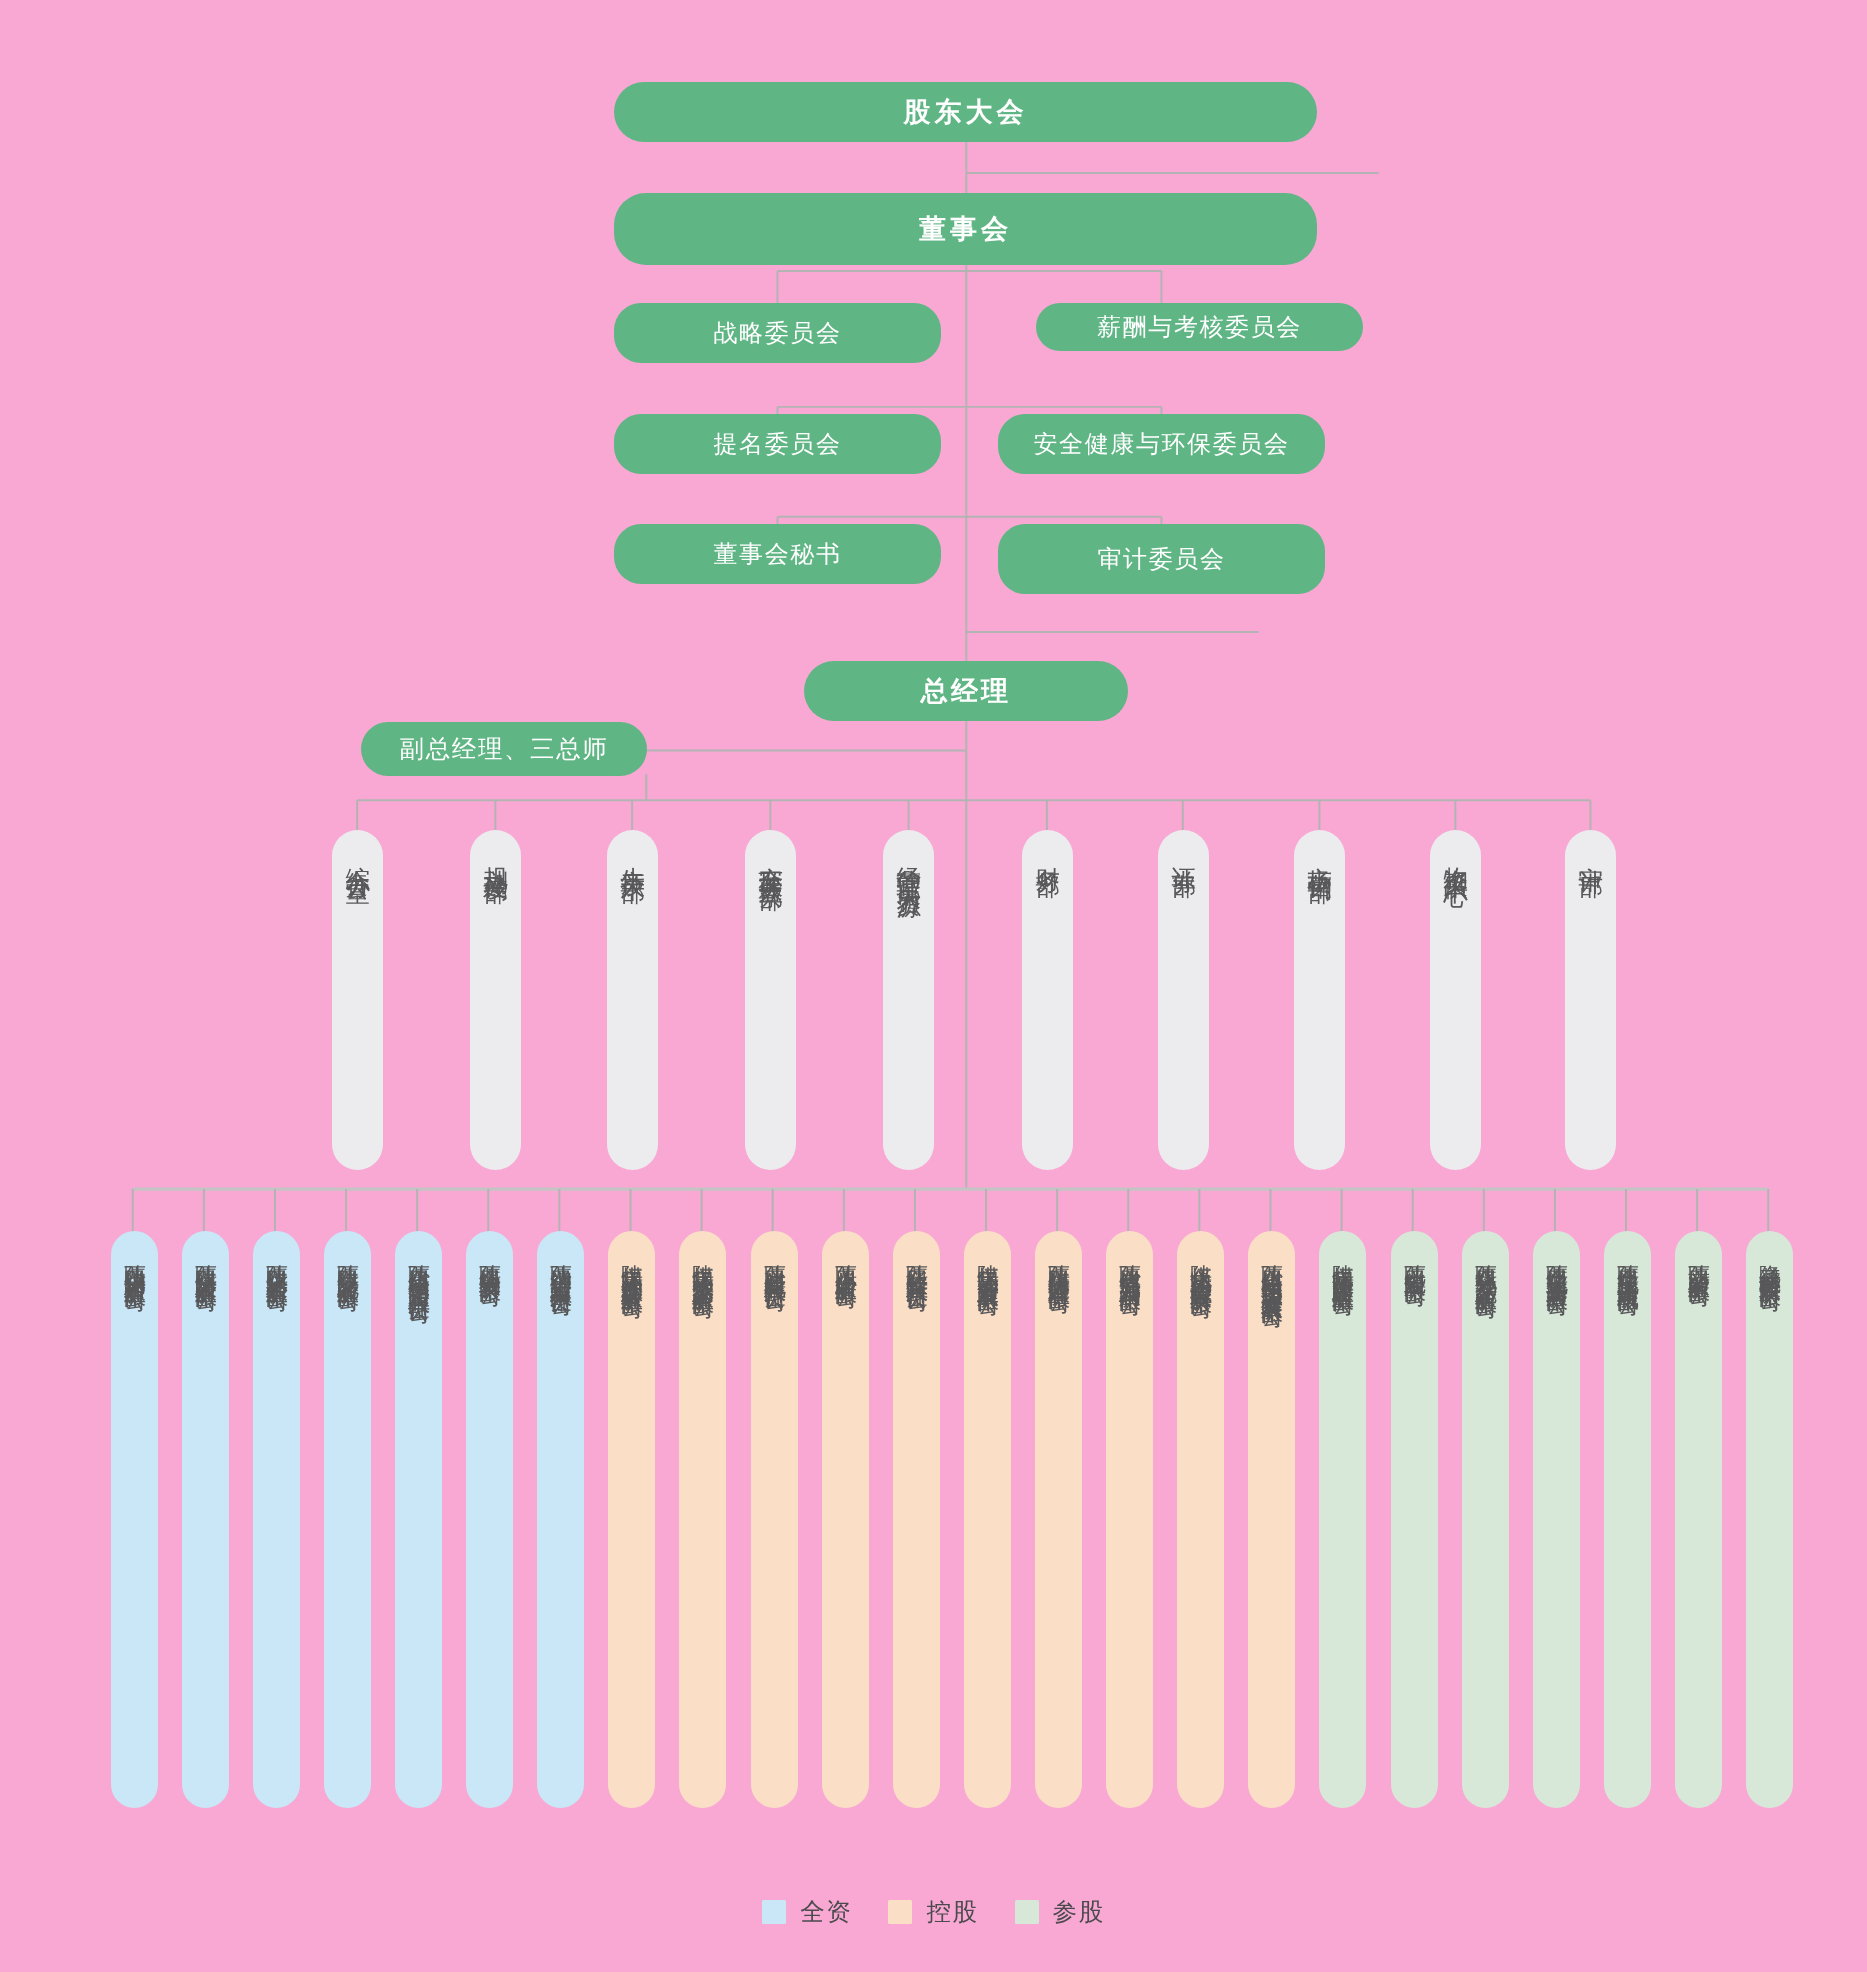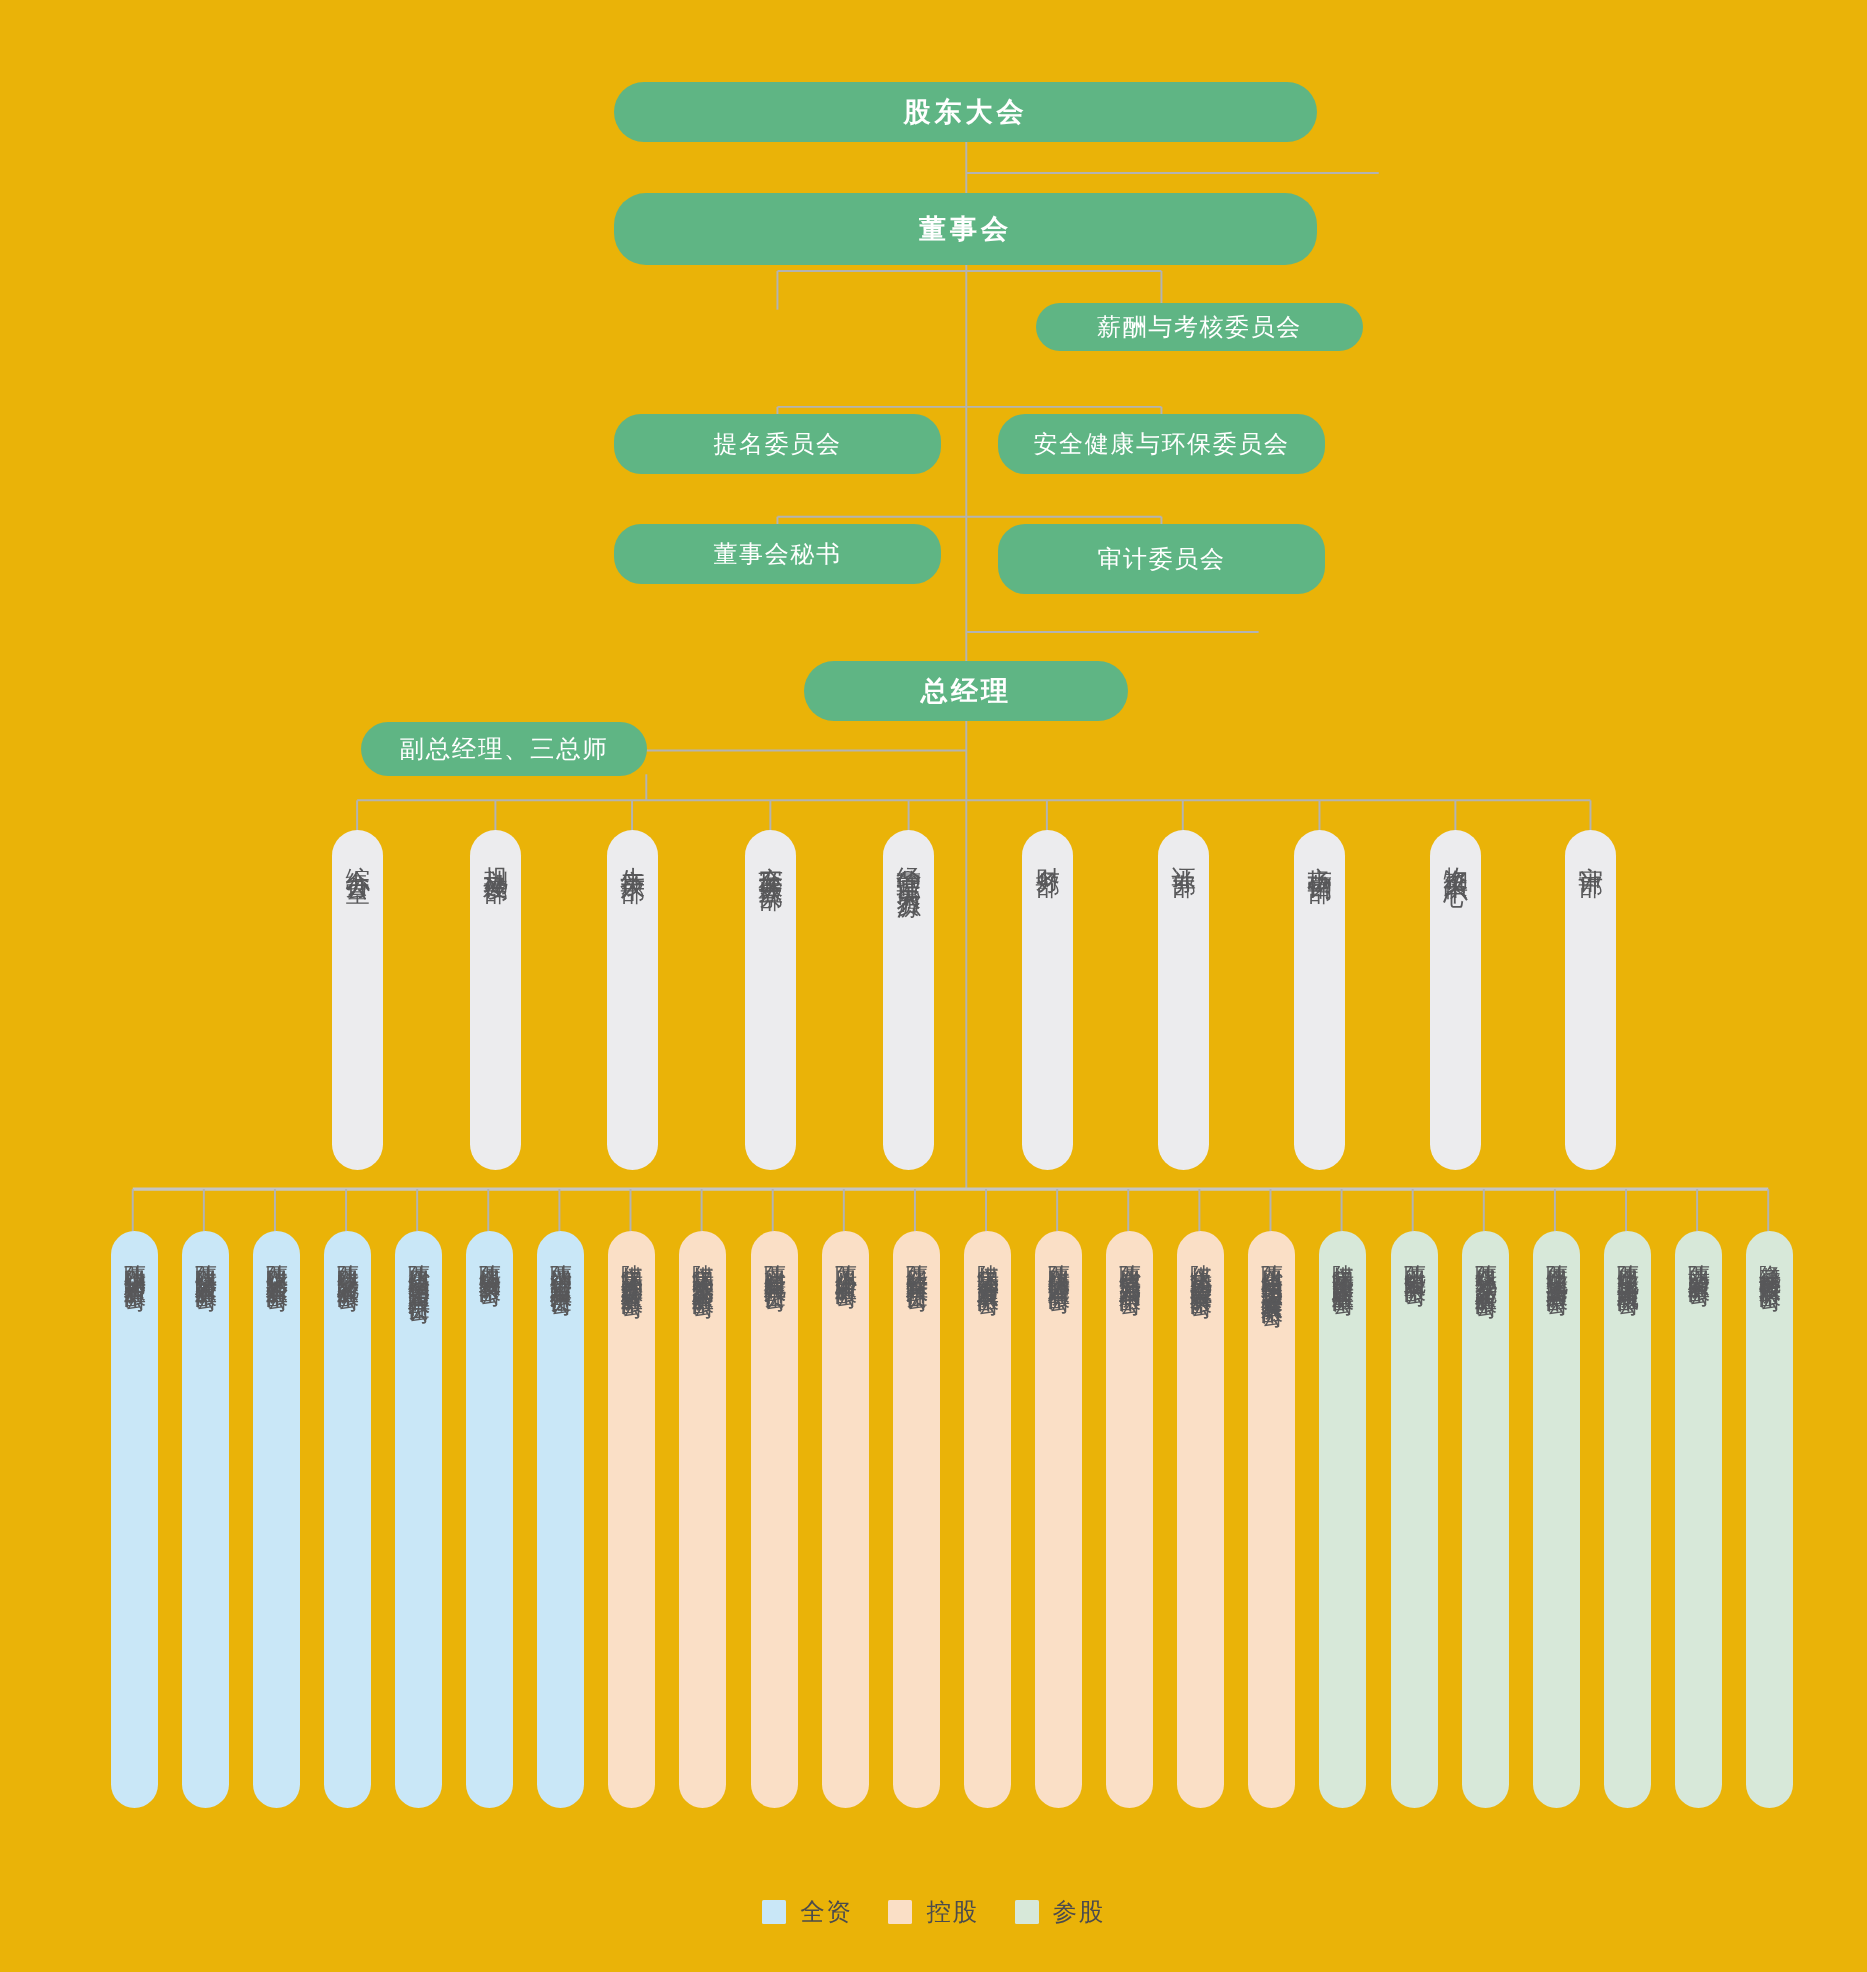--- a/index.html
+++ b/index.html
@@ -7,21 +7,21 @@
   html, body {
     width: 1867px; height: 1972px;
     background: #ffffff;
     font-family: "Liberation Sans", "DejaVu Sans", sans-serif;
     overflow: hidden;
   }
   #chart {
     position: relative;
     width: 1867px;
     height: 1972px;
-    background: #eab308;
+    background: #f9a8d4;
   }
   svg.lines {
     position: absolute;
     left: 0; top: 0;
     width: 1867px; height: 1972px;
     pointer-events: none;
   }
   
   .gbox {
     position: absolute;
@@ -174,20 +174,23 @@
 
   <div class="gbox top" style="left:614px; top:82px; width:703px; height:60px;">
     <span>股东大会</span>
   </div>
 
 
   <div class="gbox top" style="left:614px; top:193px; width:703px; height:72px;">
     <span>董事会</span>
   </div>
 
+  <div class="gbox small" style="left:614px; top:303px; width:327px; height:60px;">
+    <span>战略委员会</span>
+  </div>
   <div class="gbox small" style="left:1036px; top:303px; width:327px; height:48px;font-family:Liberation Serif, serif;">
     <span>薪酬与考核委员会</span>
   </div>
 
   <div class="gbox small" style="left:614px; top:414px; width:327px; height:60px;">
     <span>提名委员会</span>
   </div>
   <div class="gbox small" style="left:998px; top:414px; width:327px; height:60px;">
     <span>安全健康与环保委员会</span>
   </div>

